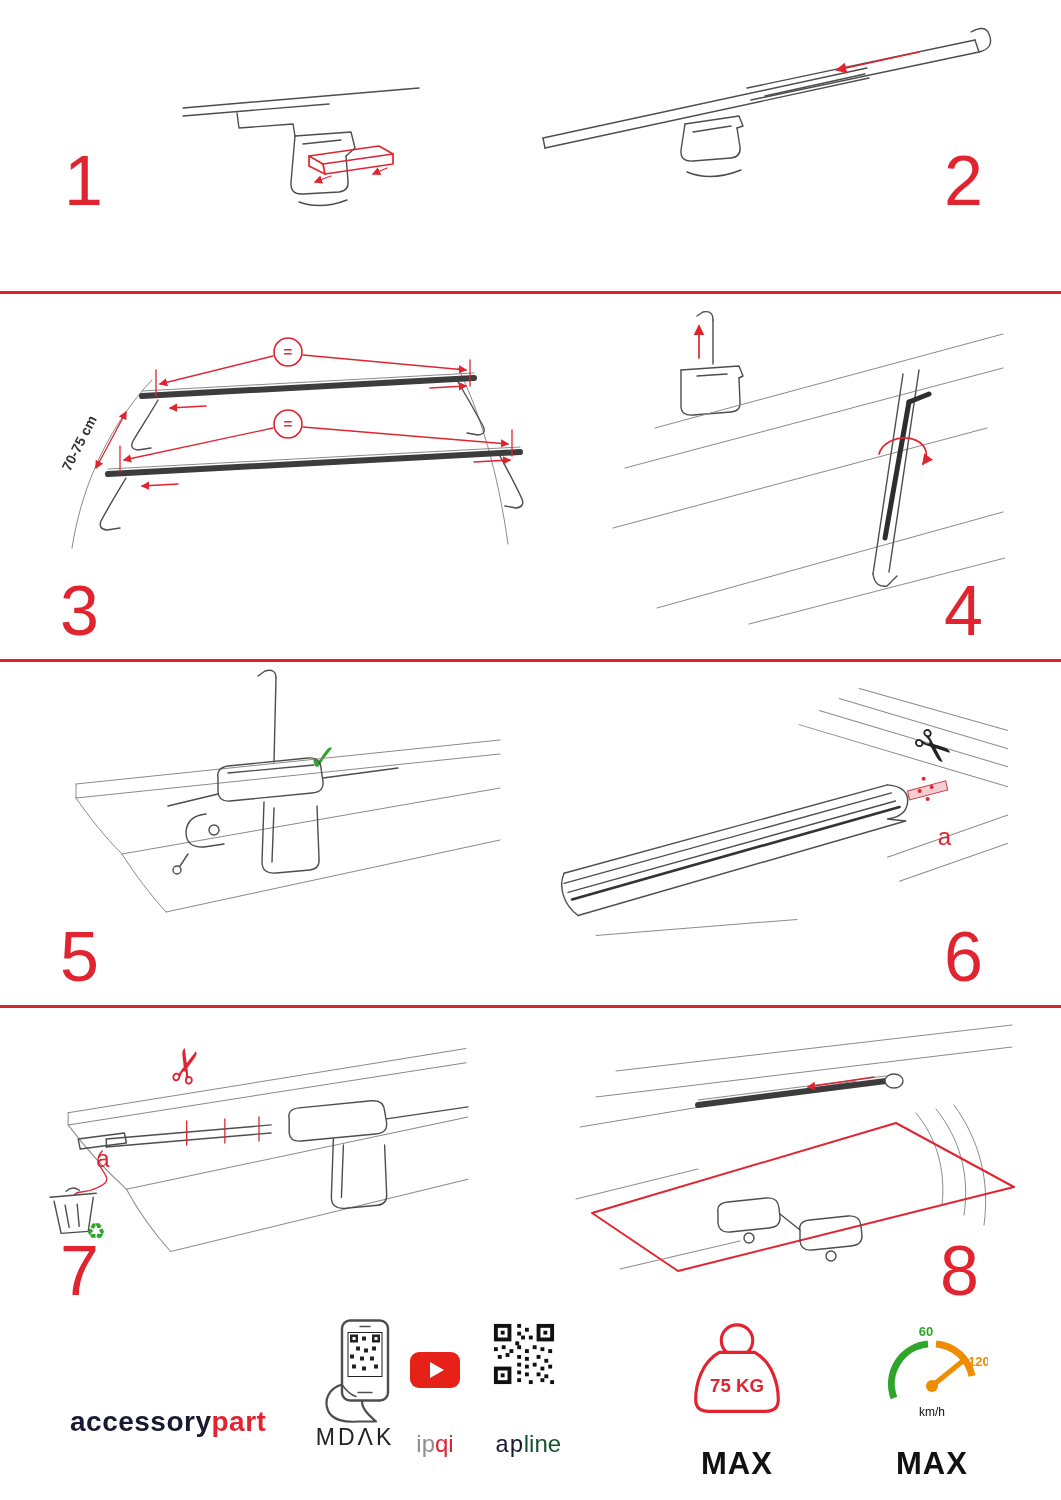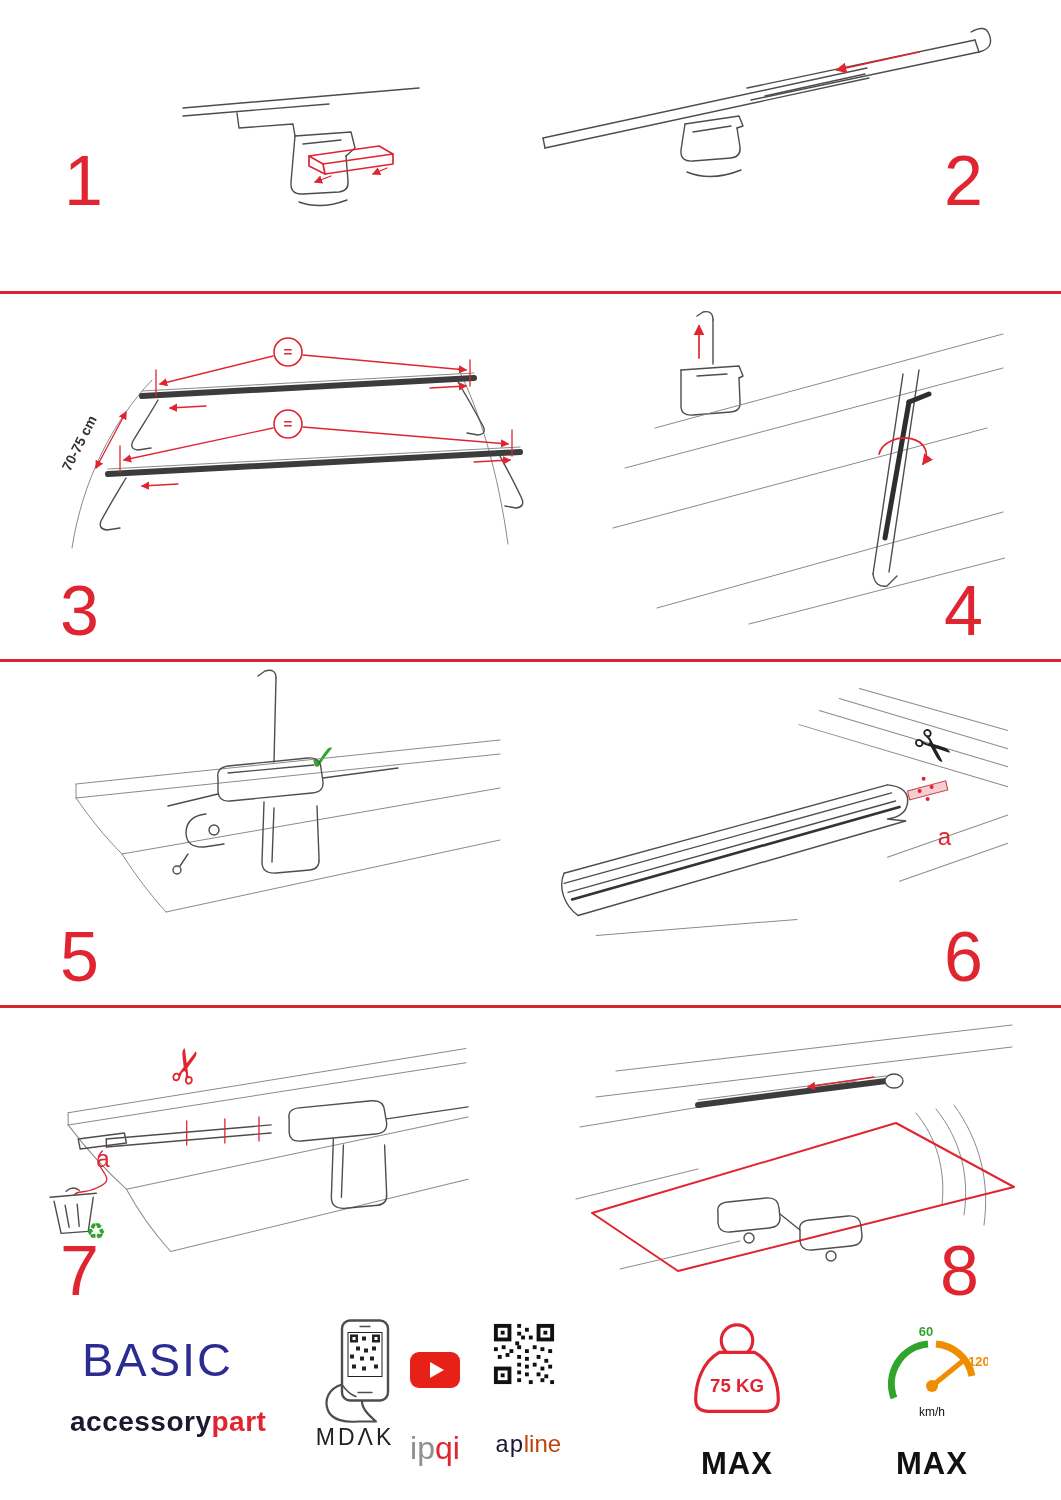--- a/index.html
+++ b/index.html
@@ -34,24 +34,24 @@
   .gauge-lo{font:700 13px "Liberation Sans",sans-serif;fill:#2fa52c;text-anchor:middle;}
   .gauge-hi{font:700 13px "Liberation Sans",sans-serif;fill:#f08c00;text-anchor:middle;}
   .gauge-unit{font:400 12px "Liberation Sans",sans-serif;fill:#111;text-anchor:middle;}
 
   
   .brand-name{position:absolute;left:82px;top:1336px;font-size:47px;line-height:1;color:#2b2b92;letter-spacing:2px;}
   .brand-sub{position:absolute;left:70px;top:1406px;font-size:28px;font-weight:700;color:#191932;letter-spacing:0.5px;}
   .brand-sub .accent{color:#e02531;}
   .partner-label{position:absolute;font-size:23px;color:#222;text-align:center;}
   .mdak{left:300px;top:1424px;width:110px;letter-spacing:3px;}
-  .ipqi{left:402px;top:1430px;width:66px;font-size:32px;}
+  .ipqi{left:402px;top:1430px;width:66px;font-size:24px;}
   .ipqi .l{color:#8f8f8f;} .ipqi .r{color:#e02531;}
   .apline{left:486px;top:1430px;width:84px;font-size:24px;}
-  .apline .l{color:#191932;font-family:Liberation Mono, monospace;} .apline .r{color:#c2410c;}
+  .apline .l{color:#191932;font-family:Liberation Mono, monospace;} .apline .r{color:#14532d;}
   .max-label{position:absolute;font-size:31px;font-weight:700;color:#111;text-align:center;letter-spacing:1px;}
 </style>
 </head>
 <body>
 
 <div class="page">
 
   <svg width="0" height="0" style="position:absolute">
     <defs>
       <marker id="arrowR" viewBox="0 0 10 10" refX="8.5" refY="5" markerWidth="6.5" markerHeight="6.5" orient="auto-start-reverse">
@@ -305,21 +305,20 @@
     <g class="ln">
       <path d="M162 196 Q160 186 172 185 L210 181 Q222 180 223 191 L224 201 Q224 210 213 211 L174 215 Q163 216 162 206 Z"></path>
       <circle cx="193" cy="221" r="5" class="lncirc"></circle>
       <path d="M244 214 Q242 204 254 203 L292 199 Q304 198 305 209 L306 219 Q306 228 295 229 L256 233 Q245 234 244 224 Z"></path>
       <circle cx="275" cy="239" r="5" class="lncirc"></circle>
       <path d="M224 197 L244 213"></path>
     </g>
   </svg>
   <div class="step-num" style="left:940px;top:1236px">8</div>
 
-  <div class="brand-name">BASIC</div>
   <div class="brand-sub"><span>accessory</span><span class="accent">part</span></div>
 
   <svg class="illus" style="left:312px;top:1318px" width="90" height="106" viewBox="0 0 90 105">
     <rect x="30" y="2" width="46" height="80" rx="8" class="ln" style="stroke-width:2.4"></rect>
     <line x1="48" y1="8" x2="58" y2="8" class="ln"></line>
     <rect x="36" y="14" width="34" height="44" fill="none" stroke="#222" stroke-width="1"></rect>
     <g fill="#222">
       <rect x="38" y="16" width="8" height="8"></rect>
         <rect x="60" y="16" width="8" height="8"></rect>
       <rect x="40.5" y="18.5" width="3" height="3" fill="#fff"></rect>

